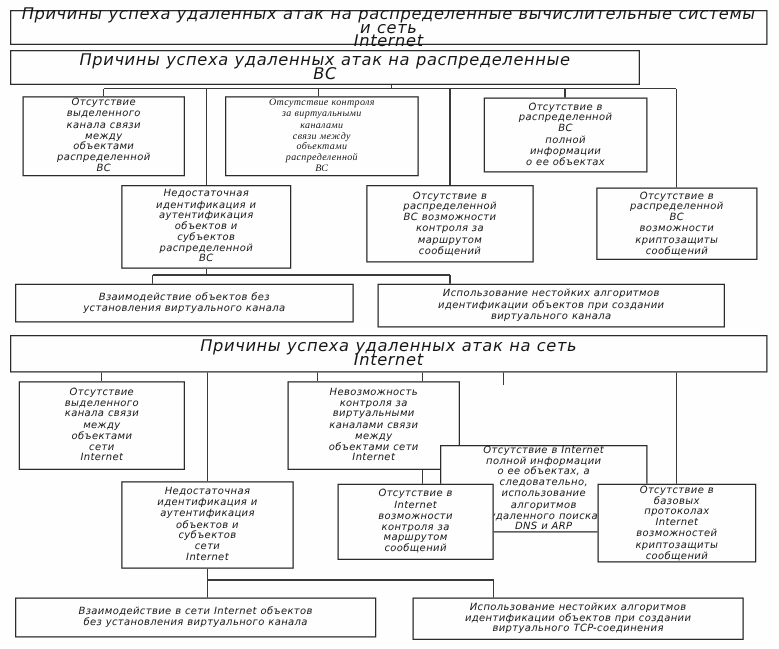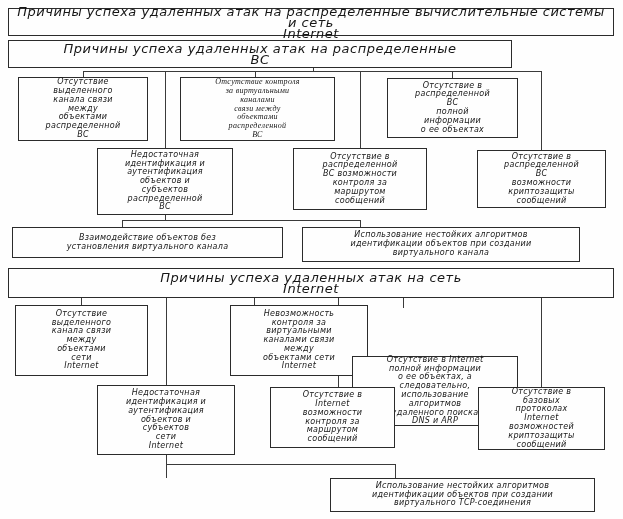--- a/index.html
+++ b/index.html
@@ -167,17 +167,19 @@
 маршрутом
 сообщений</div>
   <div class="node n-n">Отсутствие в
 базовых
 протоколах
 Internet
 возможностей
 криптозащиты
 сообщений</div>
 
+  <div class="node n-o">Взаимодействие в сети Internet объектов
+без установления виртуального канала</div>
   <div class="node n-p">Использование нестойких алгоритмов
 идентификации объектов при создании
 виртуального TCP-соединения</div>
 
 </div>
 
 </body></html>

